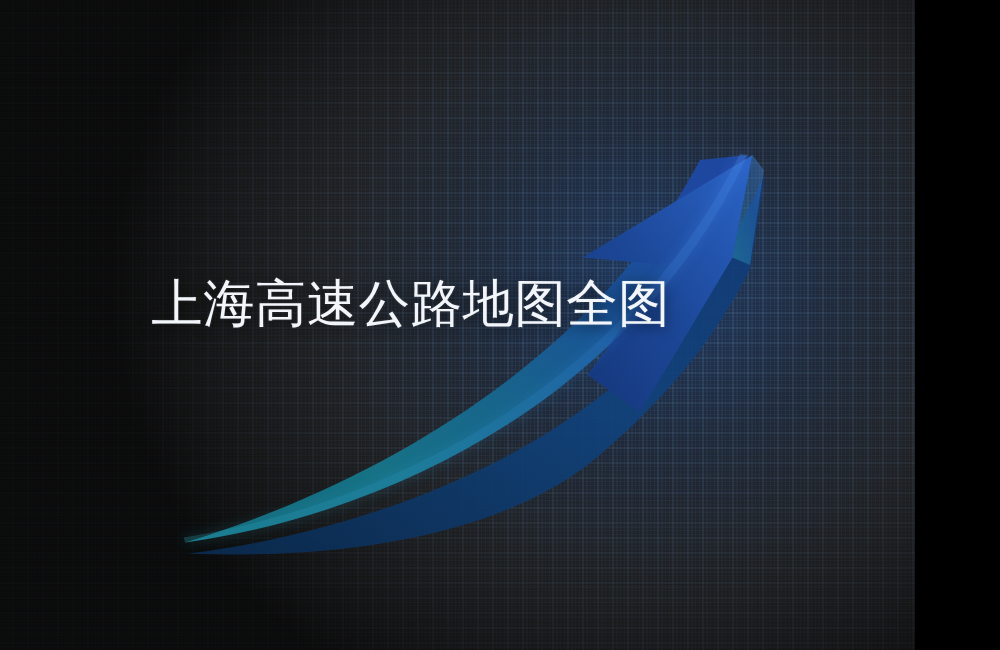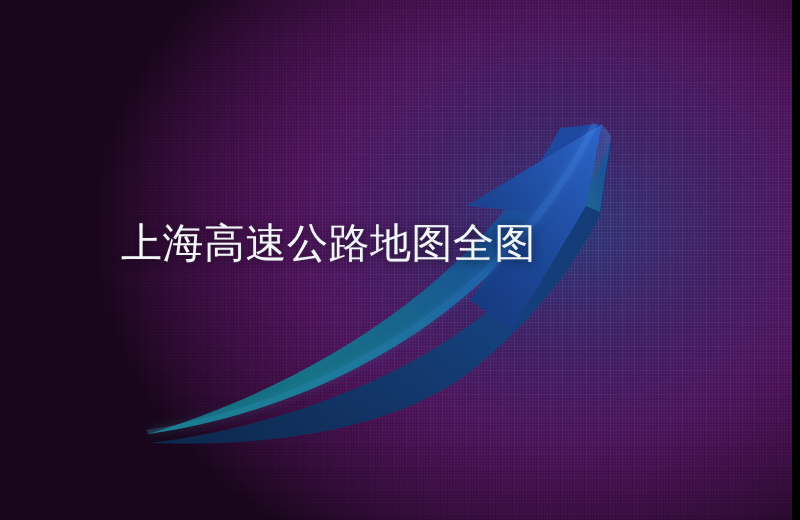--- a/index.html
+++ b/index.html
@@ -3,24 +3,24 @@
 <meta charset="utf-8">
 <title>banner</title>
 <style>
   html, body {
     margin: 0;
     padding: 0;
     background: #000;
   }
   #stage {
     position: relative;
-    width: 792px;
+    width: 732px;
     height: 520px;
     overflow: hidden;
-    background: #a21caf;
+    background: #404040;
     font-family: "Liberation Sans", "DejaVu Sans", sans-serif;
   }
 
   
   .bg-base {
     position: absolute;
     inset: 0;
     background:
       radial-gradient(ellipse 62% 78% at 74% 46%,
         #13284a 0%,

